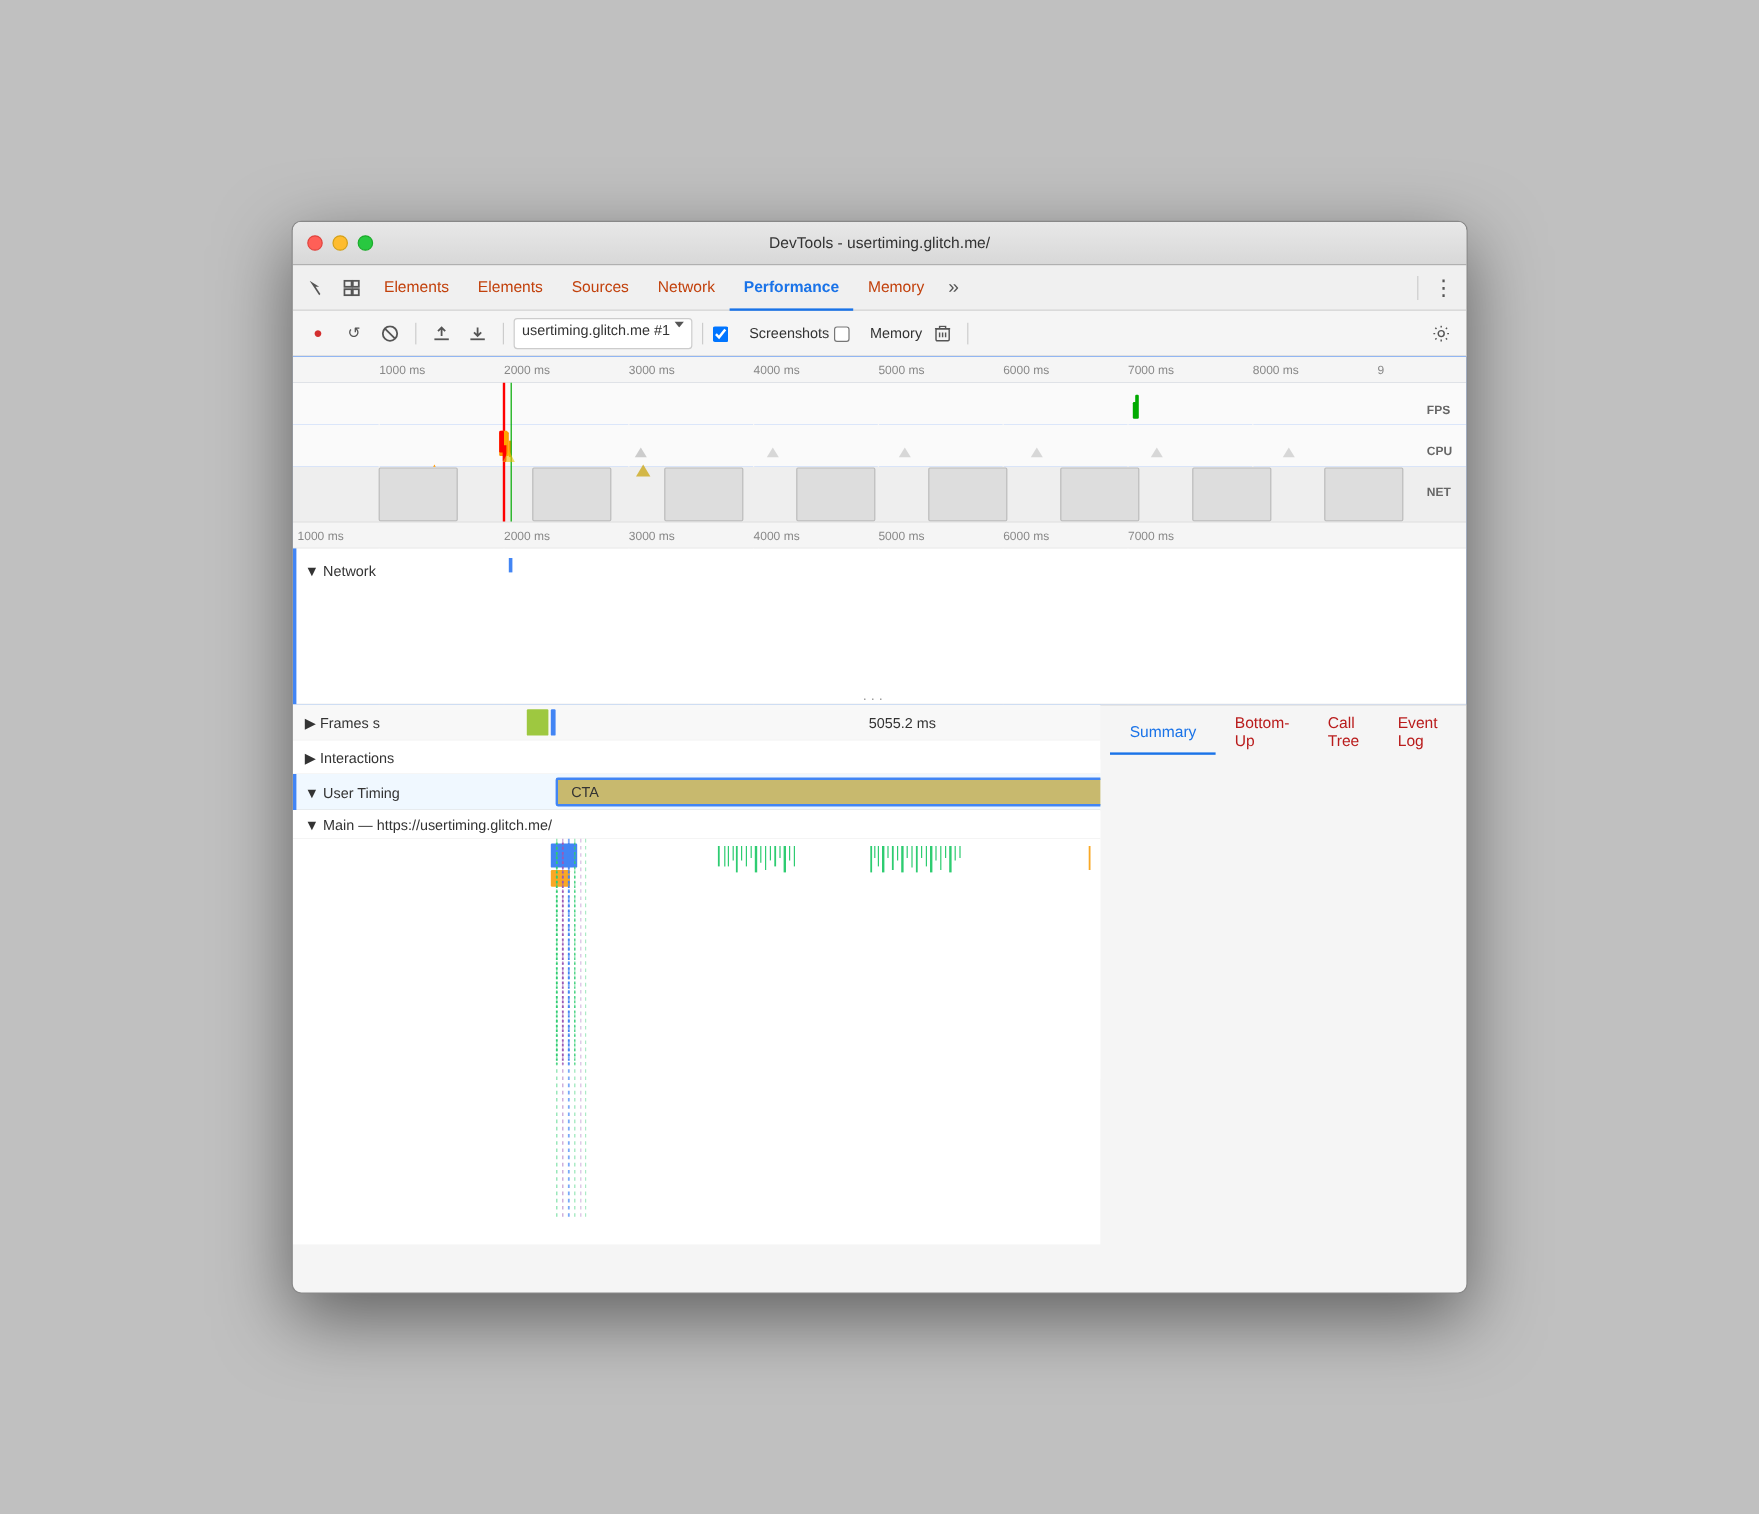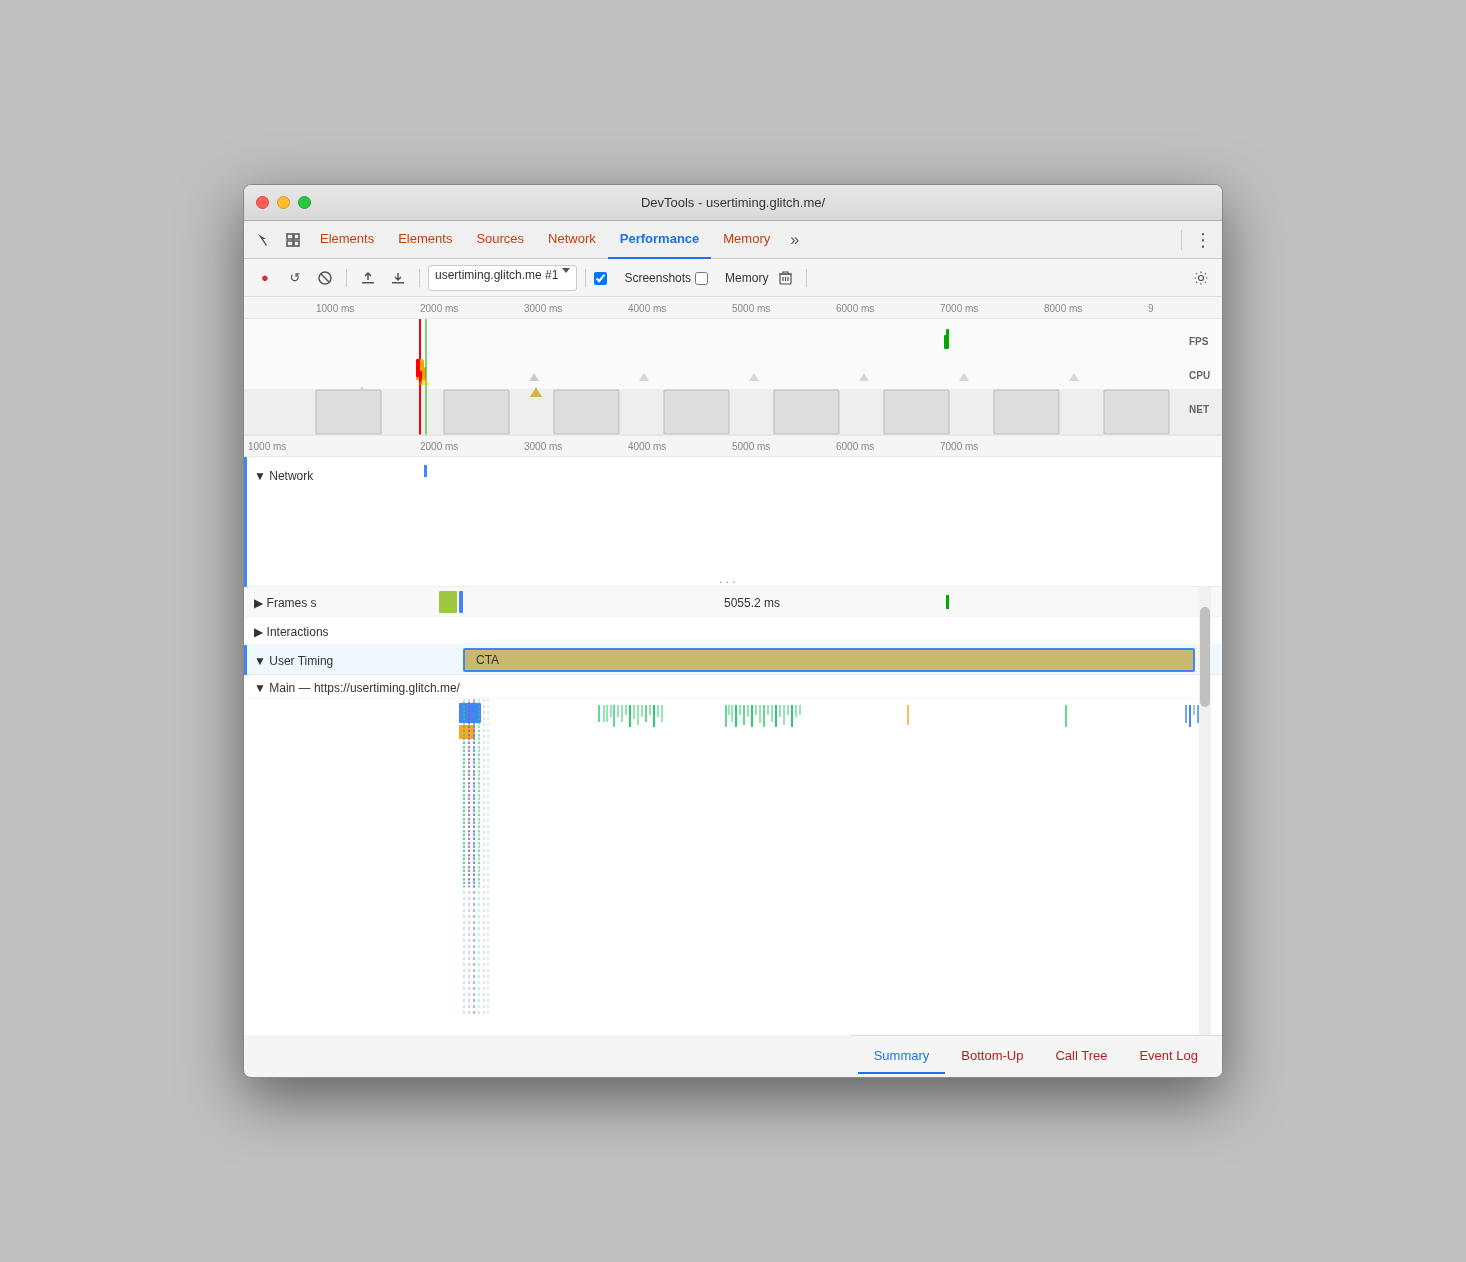--- a/index.html
+++ b/index.html
@@ -195,24 +195,23 @@
 
     .upper-section {
       height: 290px;
       position: relative;
       overflow: hidden;
       background: #3b82f6;
     }
 
     .scrollable-view {
       display: flex;
-      flex-direction: column;
+      flex-direction: row;
       flex: 1;
       overflow: hidden;
-      align-items: flex-end;
     }
 
     svg text { font-family: -apple-system, BlinkMacSystemFont, Arial, sans-serif; }
   </style>
 </head>
 <body>
 
 <div class="devtools-window">
 
   <div class="title-bar">

